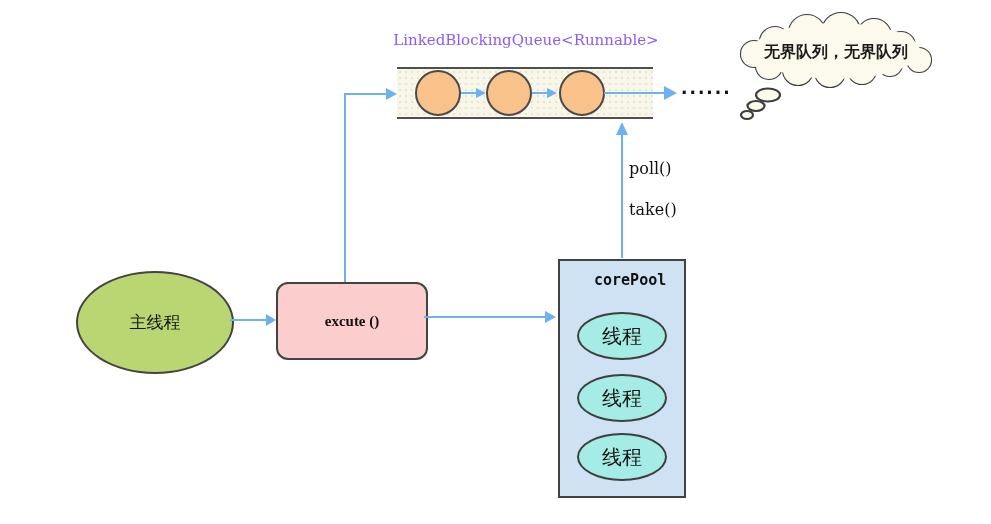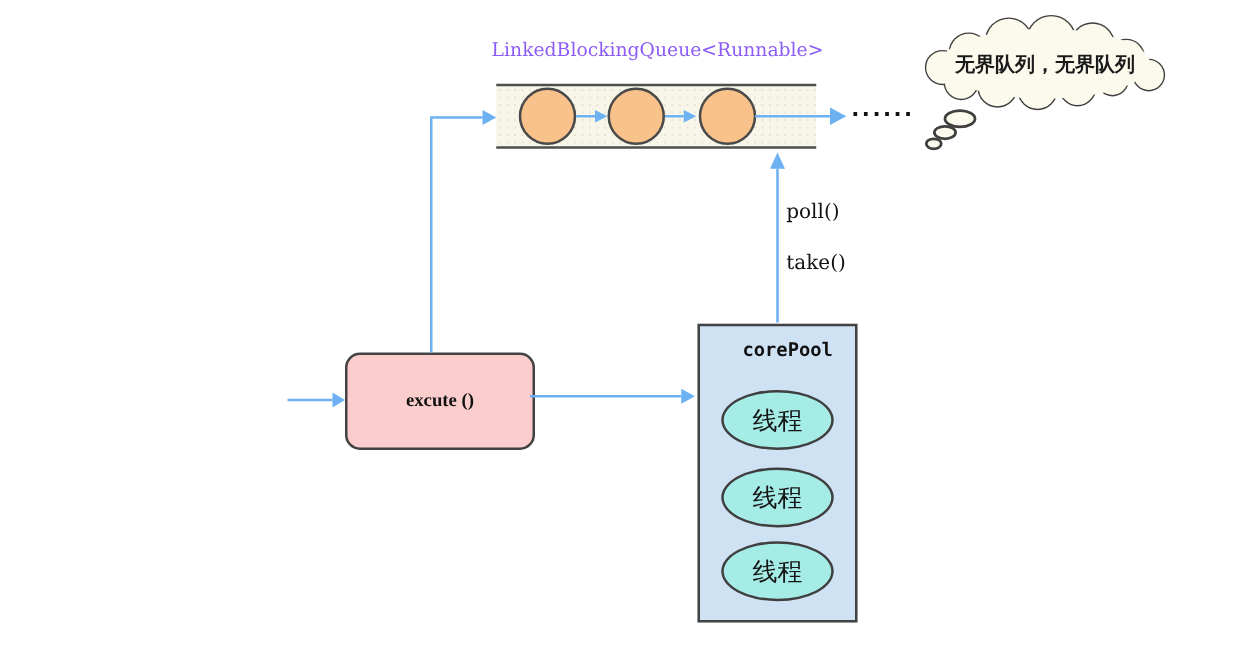--- a/index.html
+++ b/index.html
@@ -81,20 +81,23 @@
   <div class="abs queue-title">LinkedBlockingQueue&lt;Runnable&gt;</div>
 
   <div class="abs queue-band">
     <div class="task-circle task-1"></div>
     <div class="task-circle task-2"></div>
     <div class="task-circle task-3"></div>
   </div>
 
   <div class="abs overflow-dots">......</div>
 
+  <div class="abs main-thread">
+    <span>主线程</span>
+  </div>
 
   <div class="abs execute-box">
     <span>excute ()</span>
   </div>
 
   <div class="abs core-pool">
     <div class="core-pool-label">corePool</div>
     <div class="thread-ellipse thread-1">
       <span>线程</span>
     </div>

